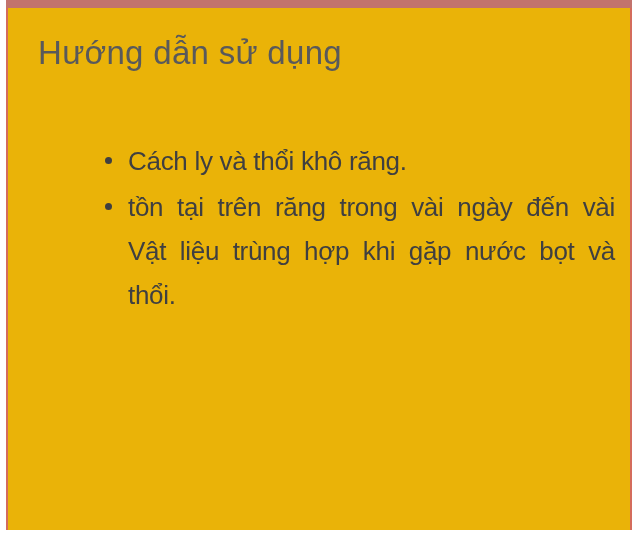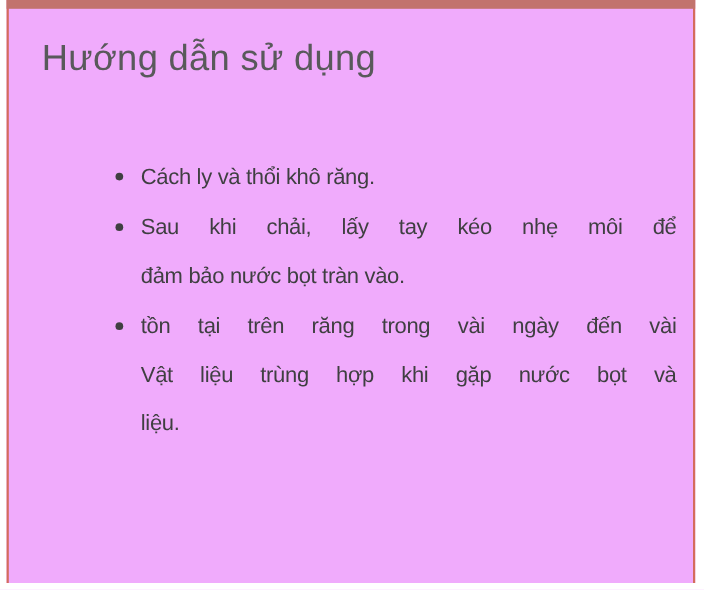--- a/index.html
+++ b/index.html
@@ -14,21 +14,21 @@
     overflow: hidden;
     font-family: "Liberation Sans", sans-serif;
   }
   .card {
     position: absolute;
     left: 6px;
     top: 0;
     width: 626px;
     height: 530px;
     box-sizing: border-box;
-    background: #f0abfc;
+    background: #eab308;
     border-left: 2px solid var(--border-color, #d46c5c);
     border-right: 2px solid var(--border-color, #d46c5c);
   }
   .topbar {
     position: absolute;
     top: 0;
     left: -2px;
     right: -2px;
     height: 8px;
     background: var(--accent-bar, #c2736d);
@@ -38,21 +38,21 @@
     font-size: 33px;
     line-height: 40px;
     font-weight: 300;
     color: var(--title-color, #59595b);
     letter-spacing: 0.3px;
   }
   .list {
     list-style: none;
     margin: 66px 0 0 0;
     padding: 0 0 0 120px;
-    font-size: 20px;
+    font-size: 26px;
     line-height: 44px;
     letter-spacing: -0.3px;
     color: var(--text-color, #3f3f41);
   }
   .list li {
     position: relative;
     width: 487px;
   }
   .list li + li {
     margin-top: 2px;
@@ -82,23 +82,18 @@
 
   <h1 class="title">Hướng dẫn sử dụng</h1>
 
   <ul class="list">
     <li>
       <span class="bullet"></span>
       <div class="line">Cách ly và thổi khô răng.</div>
     </li>
     <li>
       <span class="bullet"></span>
-      <div class="line j">Sau khi chải, lấy tay kéo nhẹ môi để</div>
-      <div class="line">đảm bảo nước bọt tràn vào.</div>
-    </li>
-    <li>
-      <span class="bullet"></span>
       <div class="line j">tồn tại trên răng trong vài ngày đến vài</div>
       <div class="line j">Vật liệu trùng hợp khi gặp nước bọt và</div>
-      <div class="line">liệu.</div>
+      <div class="line">thổi.</div>
     </li>
   </ul>
 </div>
 
 </body></html>

